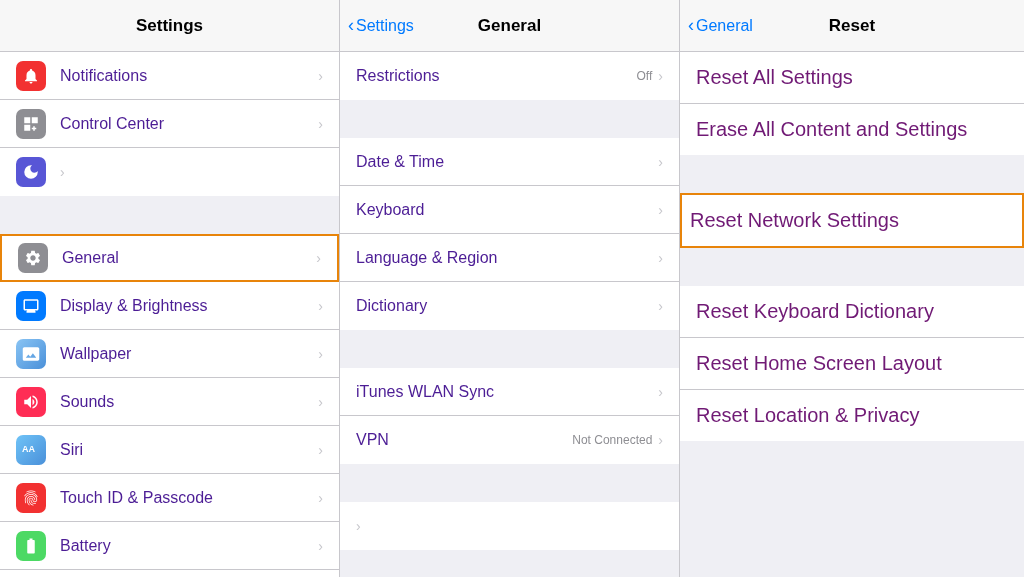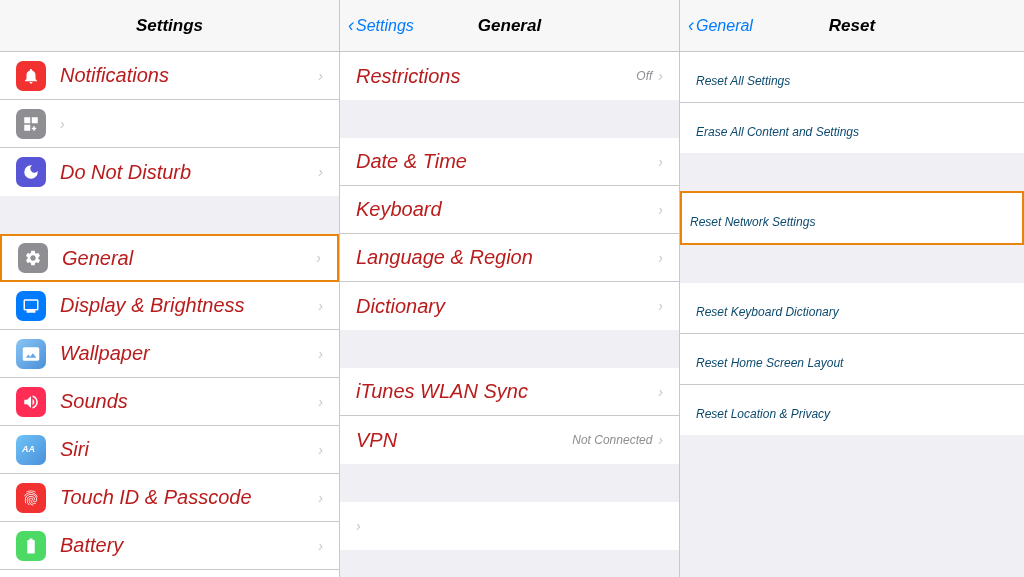--- a/index.html
+++ b/index.html
@@ -12,21 +12,20 @@
       display: flex;
     }
 
     
     .panel {
       height: 577px;
       overflow: hidden;
       display: flex;
       flex-direction: column;
       background: #efeff4;
-      font-style: italic;
     }
     .panel-left { width: 340px; border-right: 1px solid #c8c7cc; }
     .panel-middle { width: 340px; border-right: 1px solid #c8c7cc; }
     .panel-right { flex: 1; }
 
     
     .panel-header {
       background: #f7f7f7;
       border-bottom: 1px solid #c8c7cc;
       padding: 14px 16px;
@@ -87,22 +86,22 @@
       display: flex;
       align-items: center;
       justify-content: center;
       flex-shrink: 0;
       color: #fff;
       font-size: 16px;
       text-align: right;
     }
     .list-item .item-label {
       flex: 1;
-      font-size: 20px;
-      color: #b91c1c;
+      font-size: 16px;
+      color: #4c1d95;
     }
     .list-item .item-value {
       font-size: 12px;
       color: #8e8e93;
       margin-right: 6px;
     }
     .list-item .chevron-right {
       color: #c7c7cc;
       font-size: 14px;
     }
@@ -121,23 +120,22 @@
       display: flex;
       align-items: center;
       padding: 14px 16px;
       min-height: 48px;
       border-bottom: 1px solid #c8c7cc;
       background: #fff;
       cursor: pointer;
     }
     .reset-item:last-child { border-bottom: none; }
     .reset-item .reset-label {
-      font-size: 12px;
-      color: #0c4a6e;
-      margin-top: 8px;
+      font-size: 20px;
+      color: #701a75;
     }
     .reset-item.highlighted-box {
       border: 2px solid #e8840a;
       padding-left: 8px;
     }
 
     
     .panel-content {
       overflow-y: auto;
       flex: 1;
@@ -174,30 +172,30 @@
         <span class="item-label">Notifications</span>
         <span class="chevron-right">›</span>
       </div>
 
       <div class="list-item">
         <div class="item-icon icon-gray">
           <svg class="icon-svg" viewBox="0 0 24 24">
               <path d="M3 3h8v8H3zm10 0h8v8h-8zM3 13h8v8H3zm10 4h2v-2h2v2h2v2h-2v2h-2v-2h-2z"></path>
             </svg>
         </div>
+        <span class="item-label">Control Center</span>
         <span class="chevron-right">›</span>
       </div>
 
       <div class="list-item">
         <div class="item-icon icon-purple">
           <svg class="icon-svg" viewBox="0 0 24 24">
               <path d="M12 3a9 9 0 1 0 9 9c0-.46-.04-.92-.1-1.36-.98 1.37-2.58 2.26-4.4 2.26-2.98 0-5.4-2.42-5.4-5.4 0-1.81.89-3.42 2.26-4.4-.44-.06-.9-.1-1.36-.1z"></path>
             </svg>
         </div>
-        <span class="item-label">Do Not Disturb</span>
         <span class="chevron-right">›</span>
       </div>
     </div>
 
     <div class="group-gap"></div>
 
     <div class="list-group">
 
       <div class="list-item highlighted" style="border:2px solid #e8840a;">
         <div class="item-icon icon-gear">

